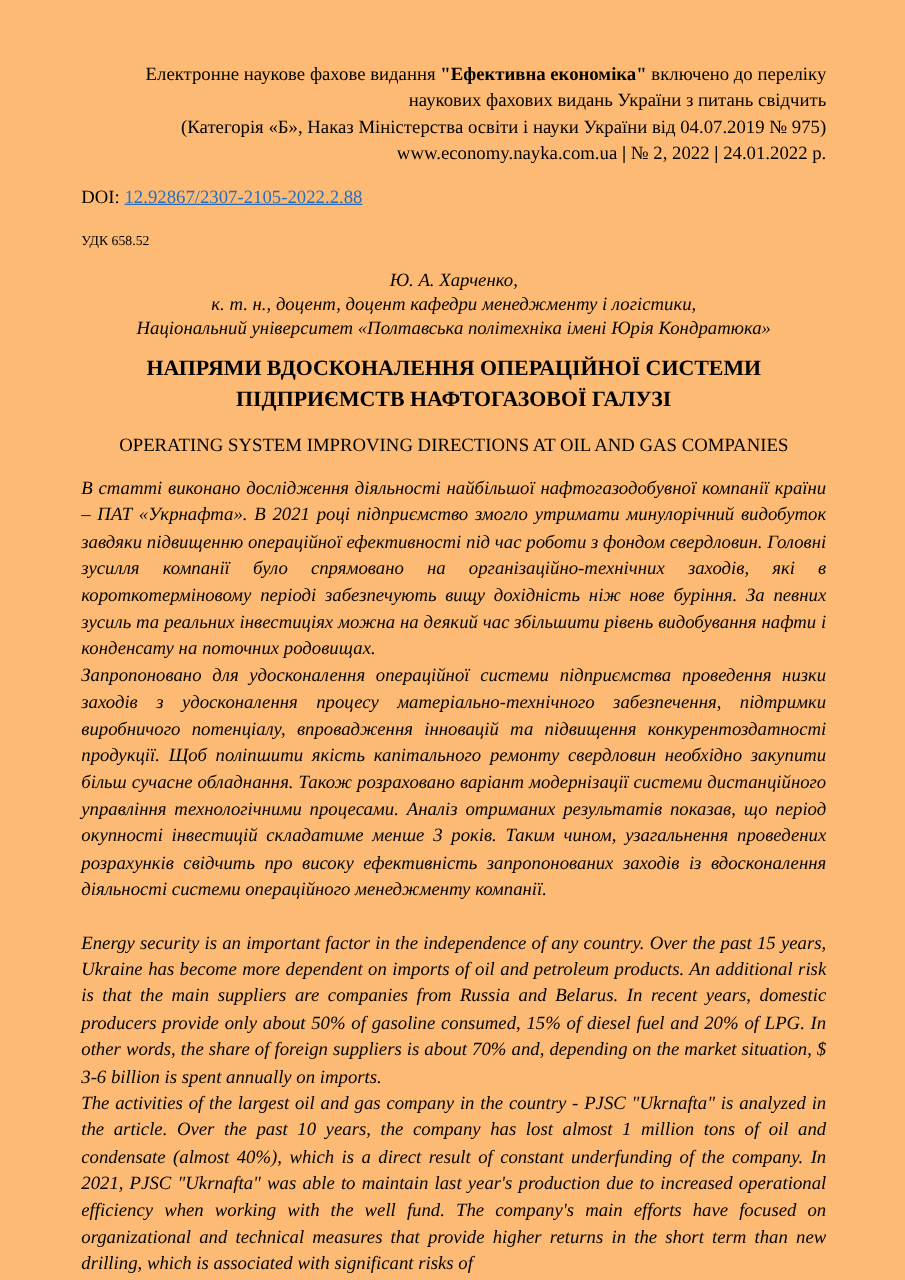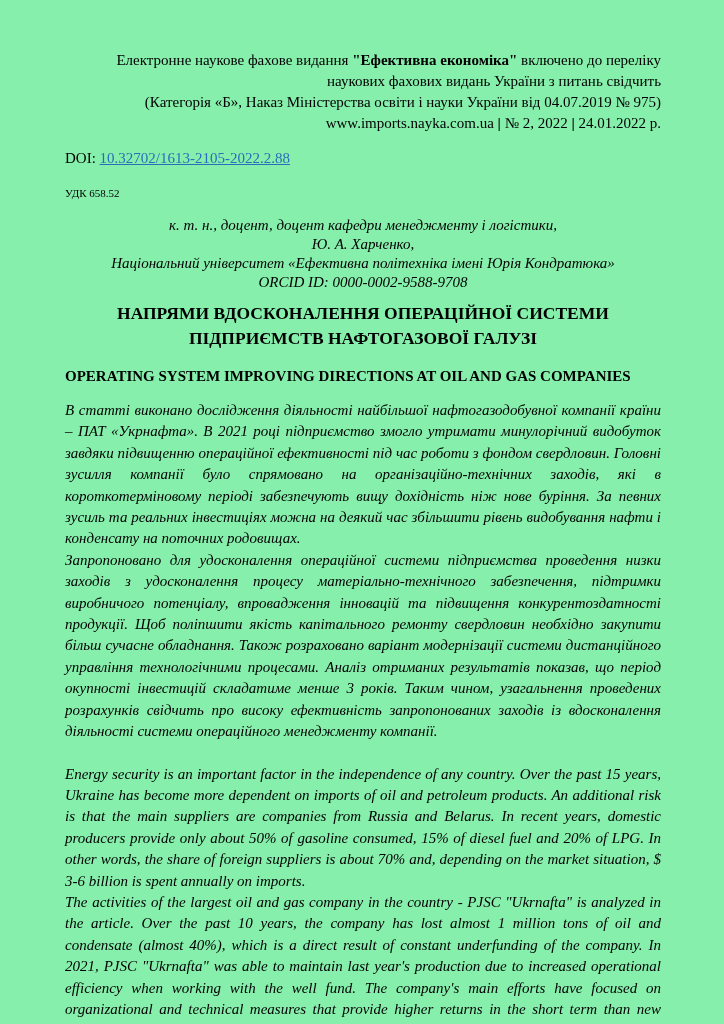--- a/index.html
+++ b/index.html
@@ -1,21 +1,21 @@
 <!DOCTYPE html>
 <html style="--color-link: #2a6ebb;"><head>
 <meta charset="utf-8">
 <style>
   html, body { margin: 0; padding: 0; background: #e8e8e8; }
   .page {
     position: relative;
     width: 724px;
     height: 1024px;
     margin: 0 auto;
-    background: #86efac;
+    background: #fdba74;
     box-sizing: border-box;
     padding: 50px 63px 0 65px;
     overflow: hidden;
     font-family: "Liberation Serif", "DejaVu Serif", serif;
     color: #000000;
   }
   .journal-header {
     text-align: right;
     font-size: 15px;
     line-height: 21px;
@@ -46,21 +46,22 @@
   .authors-block.en { margin-top: 9px; }
   .title-ua {
     margin: 9px 0 0 0;
     text-align: center;
     font-weight: bold;
     font-size: 17.5px;
     line-height: 25px;
   }
   .title-en {
     margin: 15px 0 0 0;
-    font-weight: bold;
+    text-align: center;
+    font-weight: normal;
     font-size: 15px;
     line-height: 21px;
   }
   .abstract {
     margin-top: 13px;
     font-style: italic;
     font-size: 15px;
     line-height: 21.4px;
     text-align: justify;
   }
@@ -69,34 +70,33 @@
 </style>
 </head>
 <body>
 
 <div class="page">
 
   <div class="journal-header">
     <div><span>Електронне наукове фахове видання </span><span class="bold">"Ефективна економіка"</span><span> включено до переліку</span></div>
     <div>наукових фахових видань України з питань свідчить</div>
     <div>(Категорія «Б», Наказ Міністерства освіти і науки України від 04.07.2019 № 975)</div>
-    <div><span>www.imports.nayka.com.ua</span><span class="bold"> </span><span class="bold">|</span> <span>№ 2, 2022</span> <span class="bold">|</span> <span>24.01.2022 р.</span></div>
+    <div><span>www.economy.nayka.com.ua</span><span class="bold"> </span><span class="bold">|</span> <span>№ 2, 2022</span> <span class="bold">|</span> <span>24.01.2022 р.</span></div>
   </div>
 
   <div class="doi-line">
-    <span>DOI: </span><a class="doi-link">10.32702/1613-2105-2022.2.88</a>
+    <span>DOI: </span><a class="doi-link">12.92867/2307-2105-2022.2.88</a>
   </div>
 
   <div class="udc">УДК 658.52</div>
 
   <div class="authors-block ua">
+    <div>Ю. А. Харченко,</div>
     <div>к. т. н., доцент, доцент кафедри менеджменту і логістики,</div>
-    <div>Ю. А. Харченко,</div>
-    <div>Національний університет «Ефективна політехніка імені Юрія Кондратюка»</div>
-    <div>ORCID ID: 0000-0002-9588-9708</div>
+    <div>Національний університет «Полтавська політехніка імені Юрія Кондратюка»</div>
   </div>
 
   <h1 class="title-ua">
     <div>НАПРЯМИ ВДОСКОНАЛЕННЯ ОПЕРАЦІЙНОЇ СИСТЕМИ</div>
     <div>ПІДПРИЄМСТВ НАФТОГАЗОВОЇ ГАЛУЗІ</div>
   </h1>
 
   <div class="authors-block en">
   </div>
 

